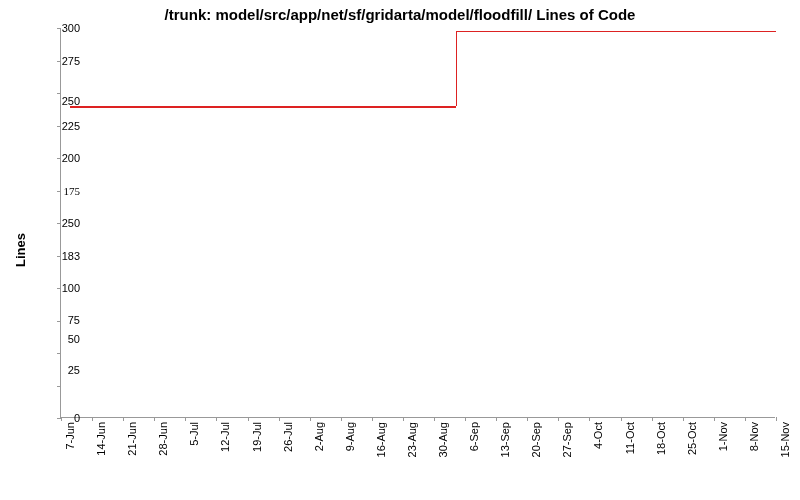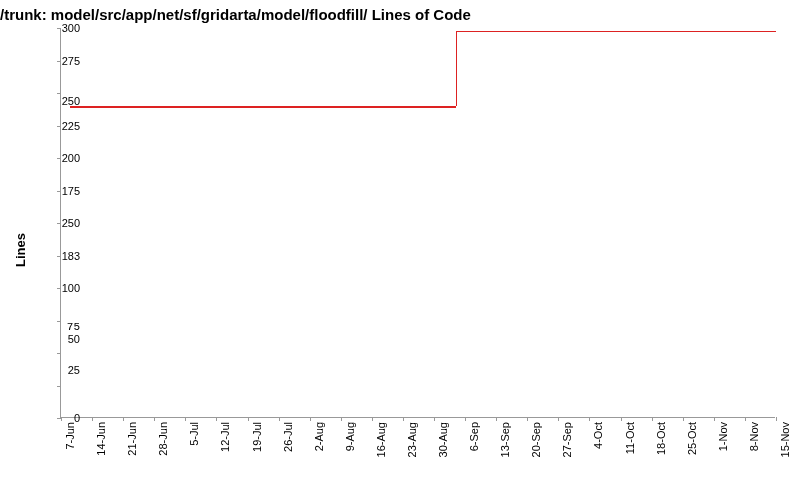--- a/index.html
+++ b/index.html
@@ -13,20 +13,21 @@
   .chart-container {
     width: 800px;
     height: 500px;
     position: relative;
   }
   .title {
     position: absolute;
     top: 6px;
     left: 0;
     width: 100%;
+    text-align: center;
     font-size: 15px;
     font-weight: bold;
     color: #000;
   }
   .ylabel {
     position: absolute;
     left: 4px;
     top: 50%;
     transform: translateY(-50%) rotate(-90deg);
     transform-origin: center;
@@ -133,25 +134,25 @@
       <div class="x-tick" style="left: 652.826px;"></div>
       <div class="x-tick" style="left: 683.913px;"></div>
       <div class="x-tick" style="left: 715px;"></div>
       <div class="data-line" style="left: 9.32609px; top: 78px; width: 385.478px; height: 1.5px; background: rgb(221, 34, 34);"></div>
       <div class="data-line" style="left: 394.804px; top: 2.6px; width: 1.5px; height: 75.4px; background: rgb(221, 34, 34);"></div>
       <div class="data-line" style="left: 394.804px; top: 2.6px; width: 320.196px; height: 1.5px; background: rgb(221, 34, 34);"></div>
     </div>
 <div class="y-tick-label" style="top: 418px;">0</div>
     <div class="y-tick-label" style="top: 370px;">25</div>
     <div class="y-tick-label" style="top: 339px;">50</div>
-    <div class="y-tick-label" style="top: 327px; font-family: Liberation Mono, monospace;">75</div>
+    <div class="y-tick-label" style="top: 320px;">75</div>
     <div class="y-tick-label" style="top: 288px; margin-left: 15px;">100</div>
     <div class="y-tick-label" style="top: 255.5px;">183</div>
     <div class="y-tick-label" style="top: 223px;">250</div>
-    <div class="y-tick-label" style="top: 190.5px;">175</div>
+    <div class="y-tick-label" style="top: 190.5px; font-family: Liberation Serif, serif;">175</div>
     <div class="y-tick-label" style="top: 158px;">200</div>
     <div class="y-tick-label" style="top: 125.5px; text-align: center;">225</div>
     <div class="y-tick-label" style="top: 101px;">250</div>
     <div class="y-tick-label" style="top: 60.5px;">275</div>
     <div class="y-tick-label" style="top: 28px;">300</div>
     <div class="x-tick-label" style="left: 64px;">7-Jun</div>
     <div class="x-tick-label" style="left: 95.087px;">14-Jun</div>
     <div class="x-tick-label" style="left: 126.174px;">21-Jun</div>
     <div class="x-tick-label" style="left: 157.261px;">28-Jun</div>
     <div class="x-tick-label" style="left: 188.348px;">5-Jul</div>

